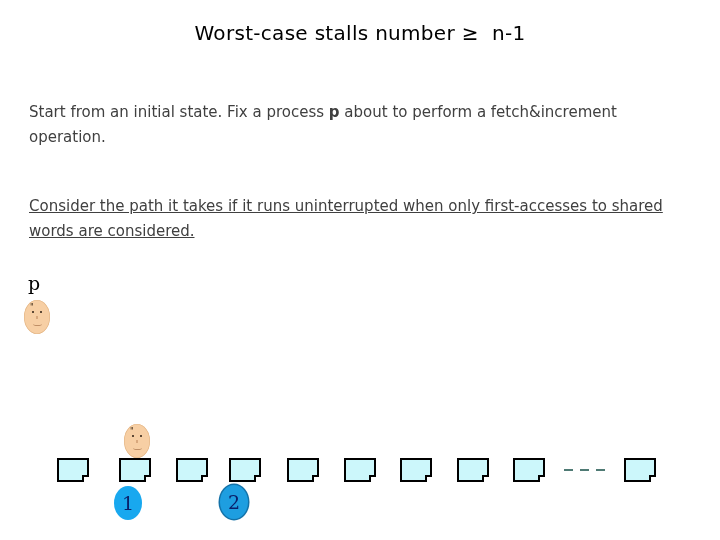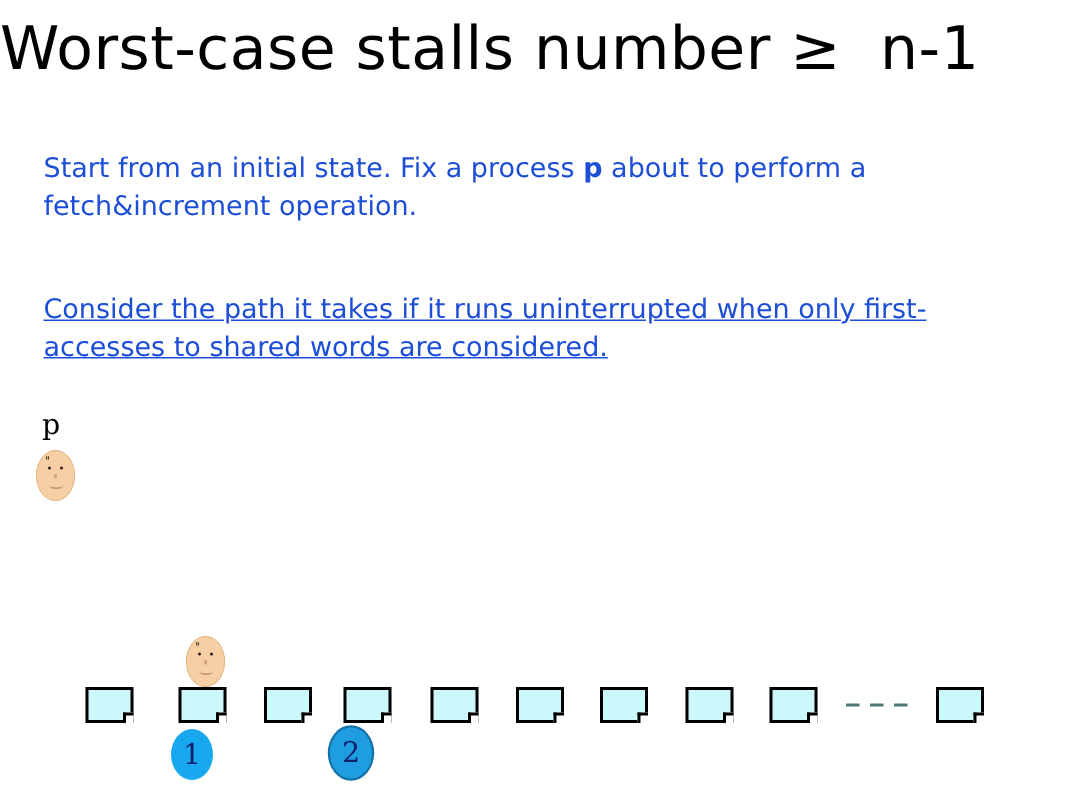--- a/index.html
+++ b/index.html
@@ -15,36 +15,37 @@
     font-family: "DejaVu Sans", sans-serif;
     color: #000000;
   }
 
   
   #slide-title {
     position: absolute;
     left: 0;
     top: 14px;
     width: 720px;
-    font-family: "DejaVu Sans", sans-serif;
-    font-size: 40px;
+    text-align: center;
+    font-family: "DejaVu Sans", sans-serif;
+    font-size: 20px;
     line-height: 38px;
     letter-spacing: 0.3px;
     color: #000000;
     white-space: pre;
   }
 
   
   .body-par {
     position: absolute;
     left: 29px;
     font-family: "DejaVu Sans", sans-serif;
-    font-size: 18px;
+    font-size: 15px;
     line-height: 25px;
-    color: #1d4ed8;
+    color: #404040;
     width: 650px;
   }
   #paragraph-1 { top: 100px; }
   #paragraph-2 { top: 194px; text-decoration: underline; }
   .bold-p { font-weight: bold; }
 
   
   #process-label-p {
     position: absolute;
     left: 28px;

